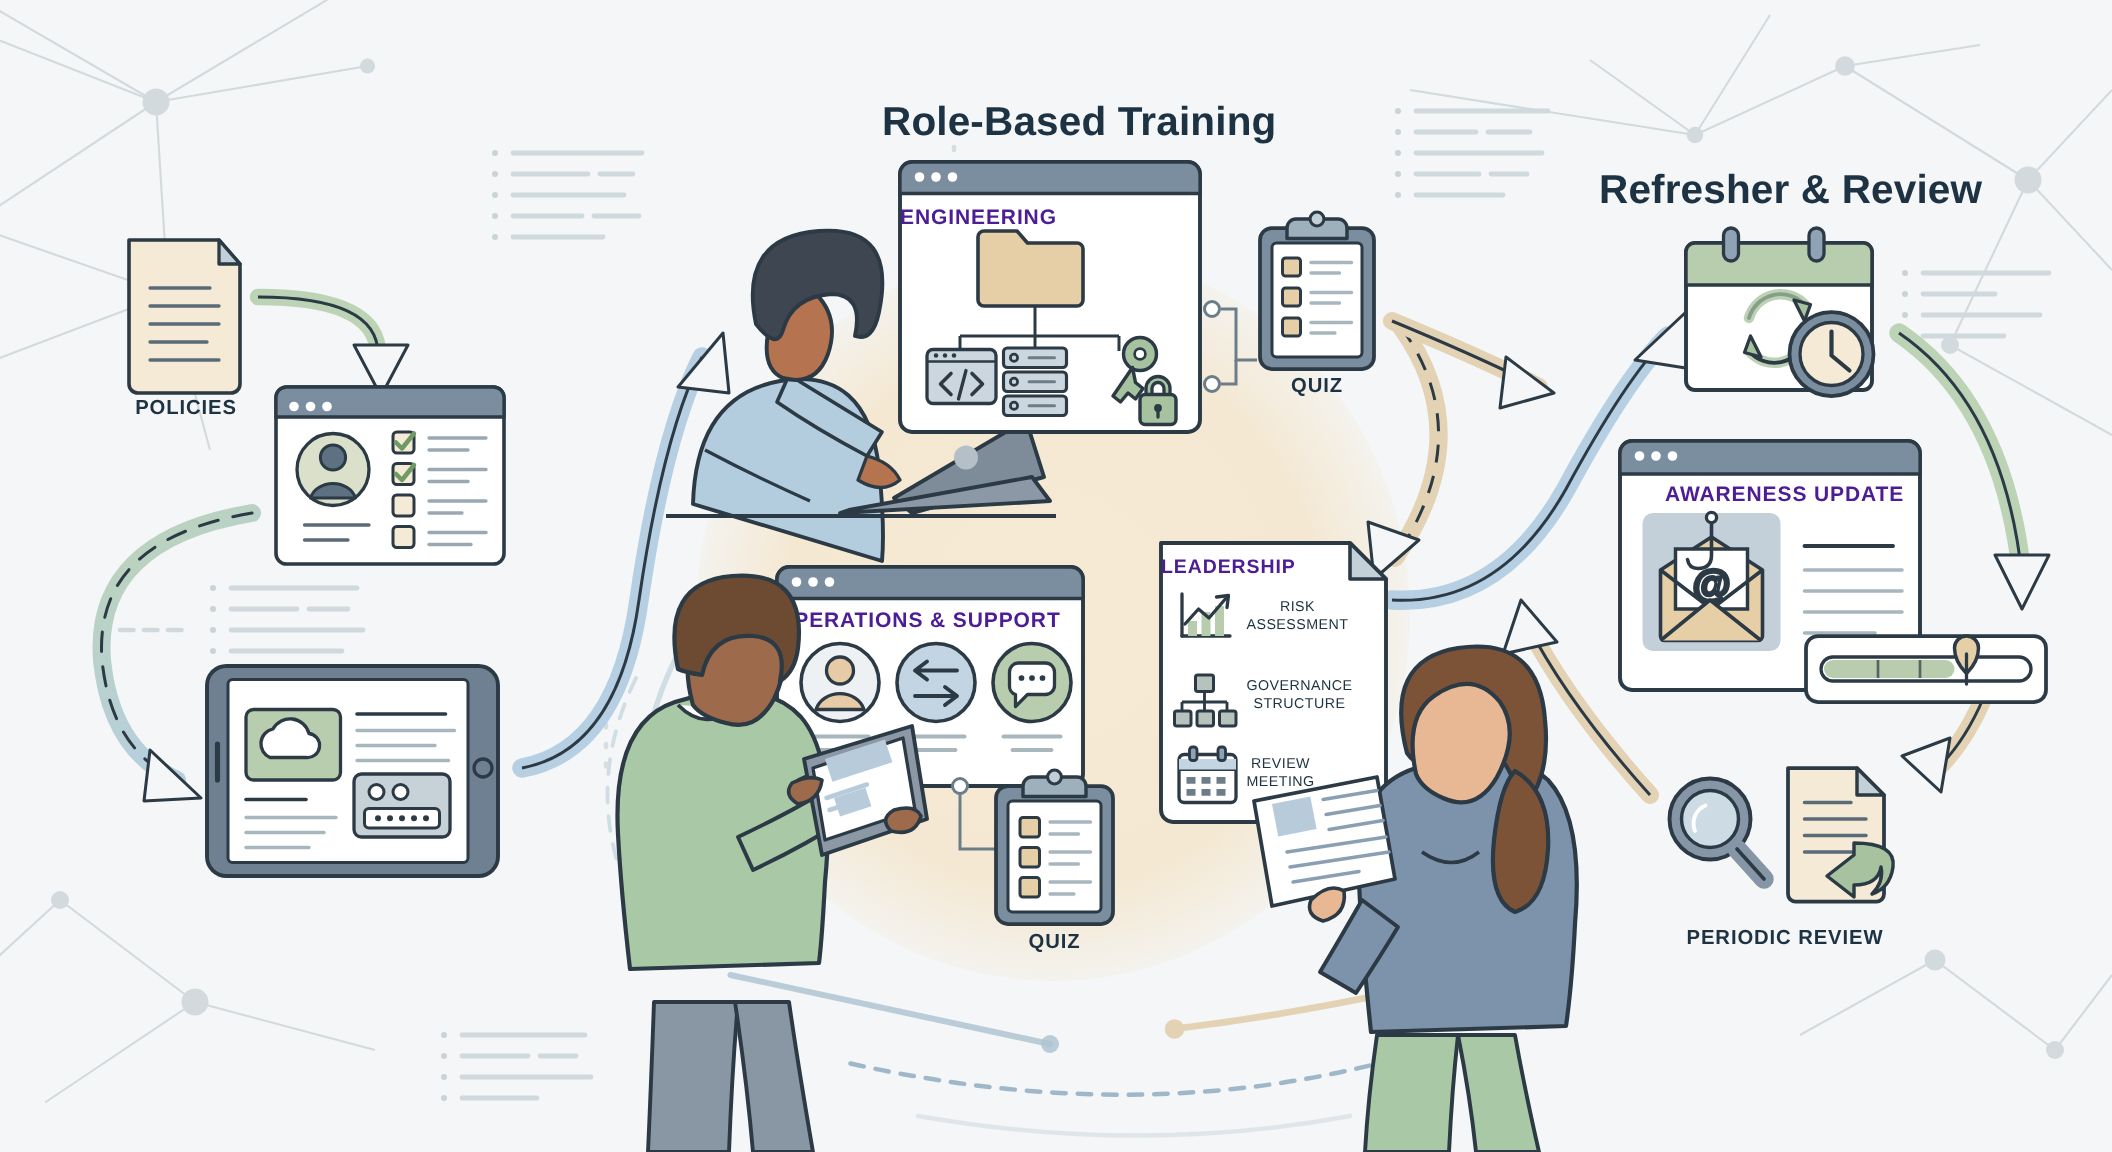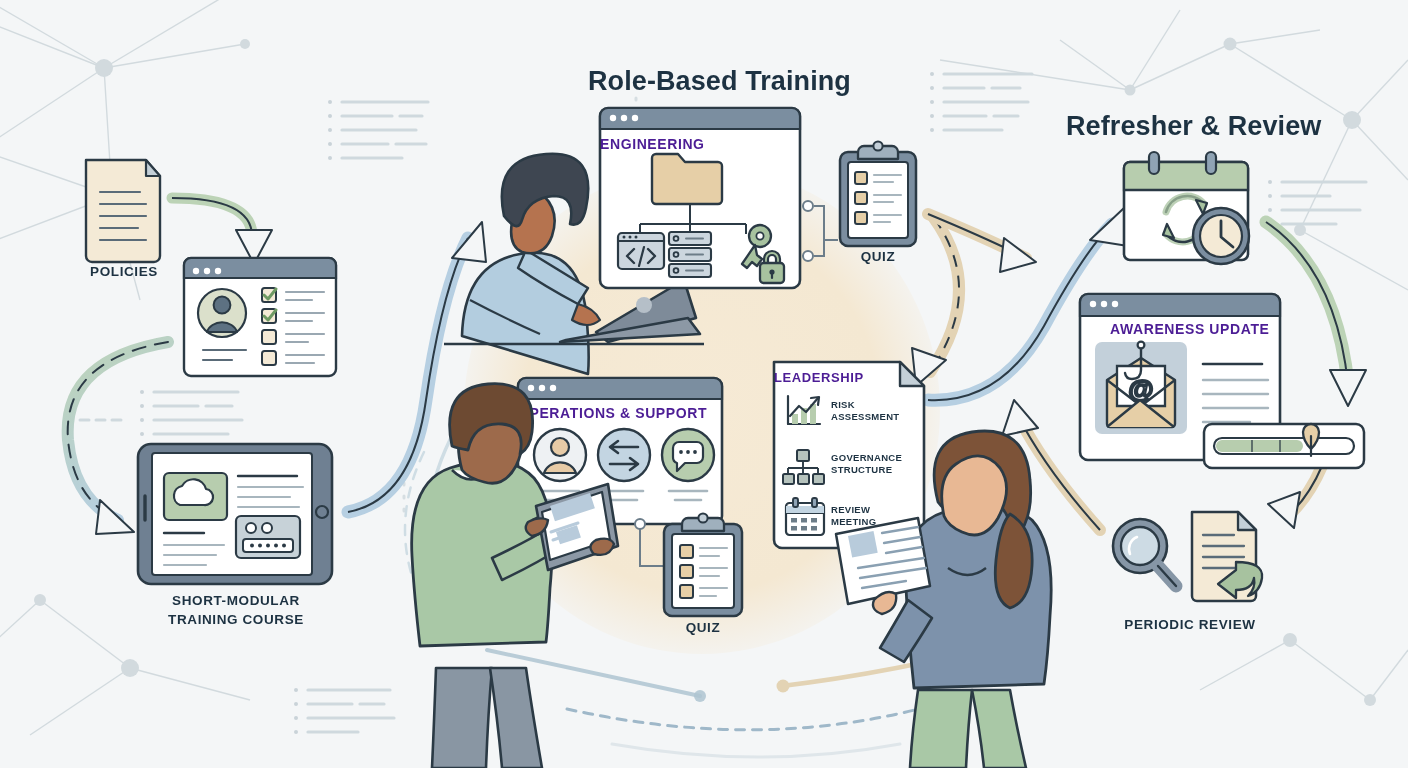--- a/index.html
+++ b/index.html
@@ -48,25 +48,25 @@
   .winlabel {
     position: absolute;
     color: #4c1d95;
     font-weight: bold;
     letter-spacing: .6px;
     white-space: nowrap;
   }
   .leadlbl {
     position: absolute;
     color: #1d3242;
-    font-weight: bold;
+    font-weight: normal;
     font-size: 9.5px;
     letter-spacing: .3px;
     line-height: 11.5px;
-    text-align: left;
+    text-align: center;
   }
 </style>
 </head>
 <body>
 
 <div id="stage">
 
   <svg class="layer" viewBox="0 0 1408 768">
     <defs>
       <linearGradient id="gradGreenBlue" x1="0" y1="0" x2="0.4" y2="1">
@@ -380,24 +380,20 @@
     <circle cx="267" cy="528" r="5" fill="#ffffff" stroke="#2b3a45" stroke-width="2"></circle>
     <rect x="243" y="539" width="50" height="13" rx="3" fill="#ffffff" stroke="#2b3a45" stroke-width="2"></rect>
     <g fill="#2b3a45">
       <circle cx="252" cy="545.5" r="2"></circle>
         <circle cx="260" cy="545.5" r="2"></circle>
       <circle cx="268" cy="545.5" r="2"></circle>
         <circle cx="276" cy="545.5" r="2"></circle>
         <circle cx="284" cy="545.5" r="2"></circle>
     </g>
   </svg>
-  <div class="cap cap2" style="left:140px; top:591px; width:192px;">
-    <span>SHORT-MODULAR</span><br>
-    <span>TRAINING COURSE</span>
-  </div>
 
   <svg class="layer" viewBox="0 0 1408 768">
 
     <path d="M462,336 q2,-72 58,-82 q58,-10 66,58 q4,40 2,62 z" fill="#b3cddf" stroke="#2b3a45" stroke-width="2.6" stroke-linejoin="round"></path>
 
     <path d="M470,300 q34,18 70,34" fill="none" stroke="#2b3a45" stroke-width="2.2"></path>
     <path d="M526,250 q36,22 62,38 l-10,16 q-34,-18 -60,-36 z" fill="#b3cddf" stroke="#2b3a45" stroke-width="2.4" stroke-linejoin="round"></path>
 
     <path d="M512,222 q-4,24 10,30 q22,6 30,-16 q8,-24 -8,-40 q-22,-14 -32,26 z" fill="#b5734f" stroke="#2b3a45" stroke-width="2.6" stroke-linejoin="round"></path>
     <path d="M504,216 q-12,-58 42,-62 q52,-4 40,54 q-4,20 -16,16 q6,-28 -16,-28 q-26,2 -32,24 q-4,14 -18,-4 z" fill="#3e4651" stroke="#2b3a45" stroke-width="2.6" stroke-linejoin="round"></path>

